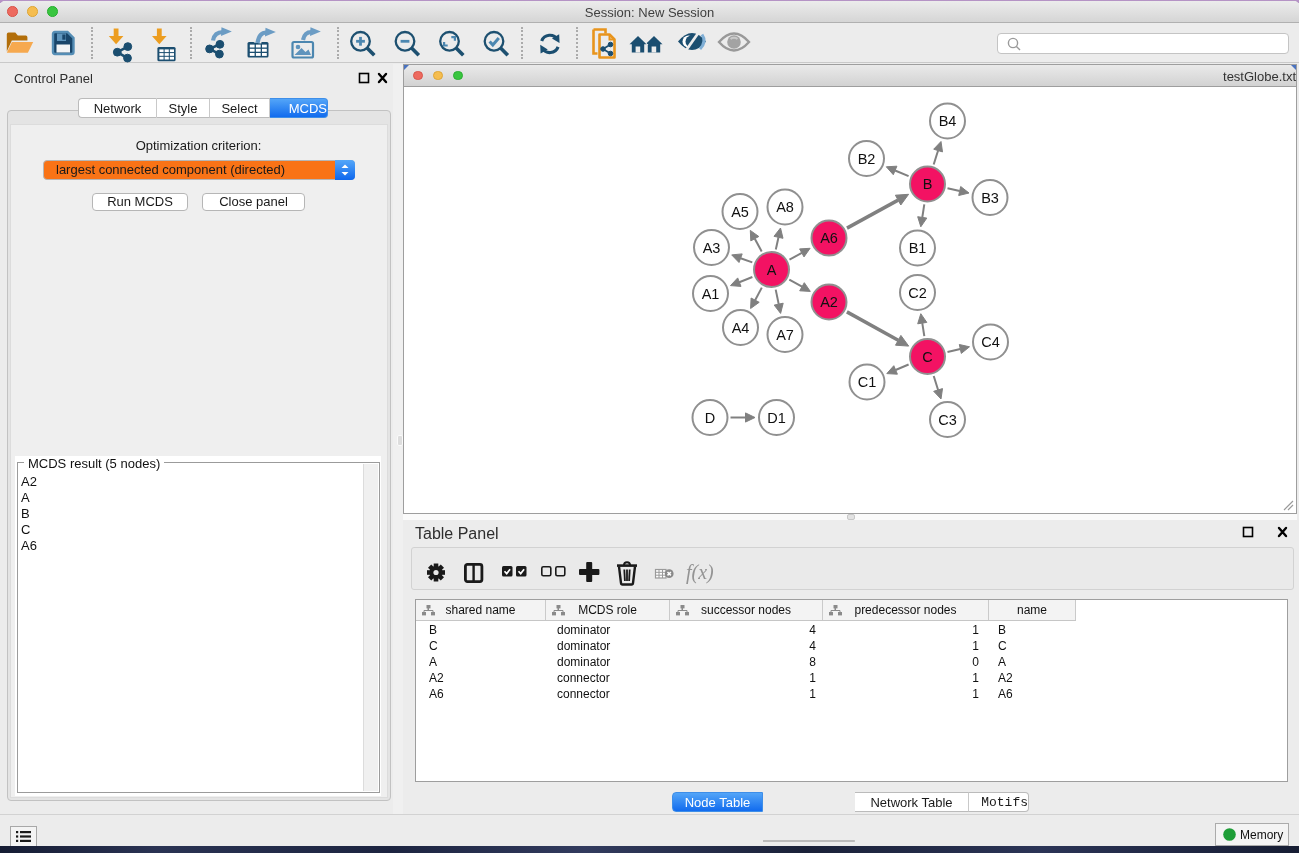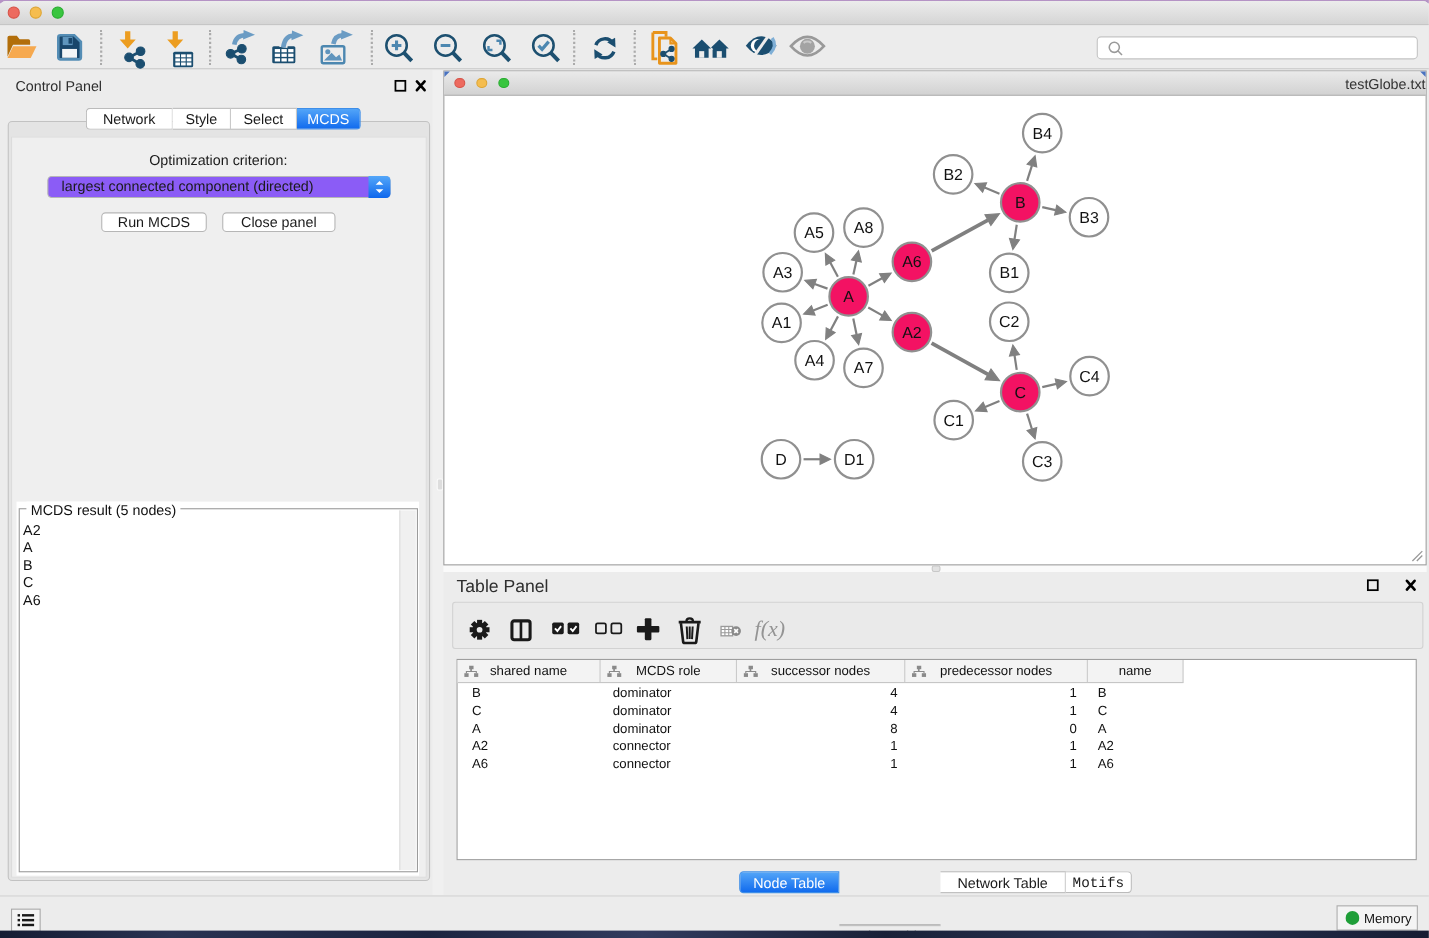--- a/index.html
+++ b/index.html
@@ -26,25 +26,25 @@
 
 #cp-title { left:14px; top:70px; font-size:13px; color:#2E2E2E; }
 #cp-box { left:7px; top:109px; width:384px; height:691px; background:#E4E4E4;
   border:1px solid #C2C2C2; border-radius:4px; }
 #cp-inner { left:10px; top:123px; width:378px; height:674px; background:#EFEFEF;
   border:1px solid #DCDCDC; }
 .seg { position:absolute; display:flex; height:20px; font-size:13px; }
 .seg > div { background:#FFF; border-top:1px solid #BBB; border-bottom:1px solid #BBB;
   border-right:1px solid #C9C9C9; color:#1A1A1A; text-align:center; line-height:19px; }
 .seg > div:first-child { border-left:1px solid #BBB; border-radius:4px 0 0 4px; }
-.seg > div:last-child { border-radius:0 4px 4px 0; border-right:1px solid #BBB; }
+.seg > div:last-child { border-radius:0 4px 4px 0; border-right:1px solid #BBB;text-align:right; }
 .seg > div.sel { background:linear-gradient(#53A5F8,#116BEE); color:#fff; border-color:#3E8EE8; }
 #tabs-top { left:78px; top:97px; }
 #opt-label { left:5px; top:137px; width:387px; text-align:center; font-size:13px; color:#1A1A1A; }
-#dropdown { left:43px; top:159px; width:312px; height:20px; background:#8b5cf6;
+#dropdown { left:43px; top:159px; width:312px; height:20px; background:#f97316;
   border:1px solid #B6B6B6; border-radius:4px; font-size:13px; color:#1A1A1A; line-height:18px;
   padding-left:12px; }
 #dd-btn { right:-1px; top:-1px; width:20px; height:20px; border-radius:0 4px 4px 0;
   background:linear-gradient(#54A7F9,#0E67ED); }
 .btn { position:absolute; height:18px; background:#FFF; border:1px solid #B6B6B6;
   border-radius:4px; font-size:13px; color:#1A1A1A; text-align:center; line-height:16px; }
 
 #mcds-wrap { left:15px; top:455px; width:366px; height:340px; background:#fff; }
 #mcds-fs { left:17px; top:461px; width:363px; height:331px; border:1px solid #9B9B9B; background:#fff; }
 #mcds-legend { left:24px; top:455px; background:#fff; padding:0 4px; font-size:13px; color:#111; }
@@ -76,20 +76,21 @@
   font-size:12px; color:#111; }
 </style></head>
 <body>
 <div class="abs" id="wp-top"></div>
 <div class="abs" id="win">
 
   <div class="abs" id="titlebar">
     <div class="tl r" style="left:7px;"></div>
     <div class="tl y" style="left:27px;"></div>
     <div class="tl g" style="left:47px;"></div>
+    <div class="abs" id="title-text">Session: New Session</div>
   </div>
 
   <div class="abs" id="toolbar">
     <svg id="tb-icons" style="position:absolute;left:0;top:0;" width="780" height="40" viewBox="0 0 780 40">
 
       <g transform="translate(6,9)">
         <path fill="#B26E0A" d="M0.8 19.5 V2.2 Q0.8 0.5 2.5 0.5 H9.3 L11.8 3.6 H19.8 Q21.4 3.6 21.4 5.2 V8.6 H5.8 Z"></path>
         <path fill="#F6A94F" d="M0.8 20.8 L5.9 10 H27.2 L21.9 20.8 Z"></path>
       </g>
 

